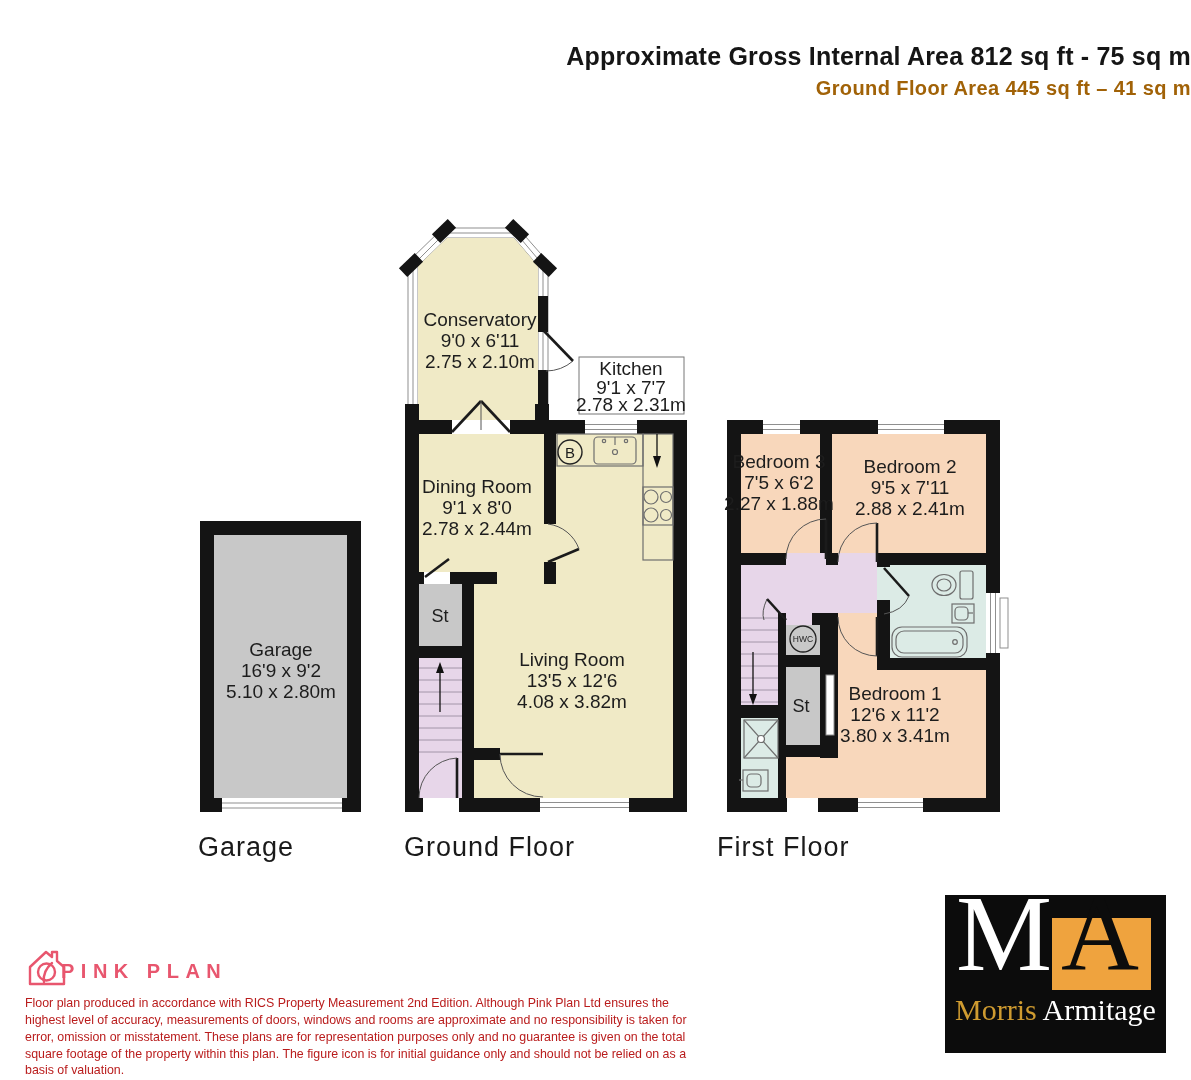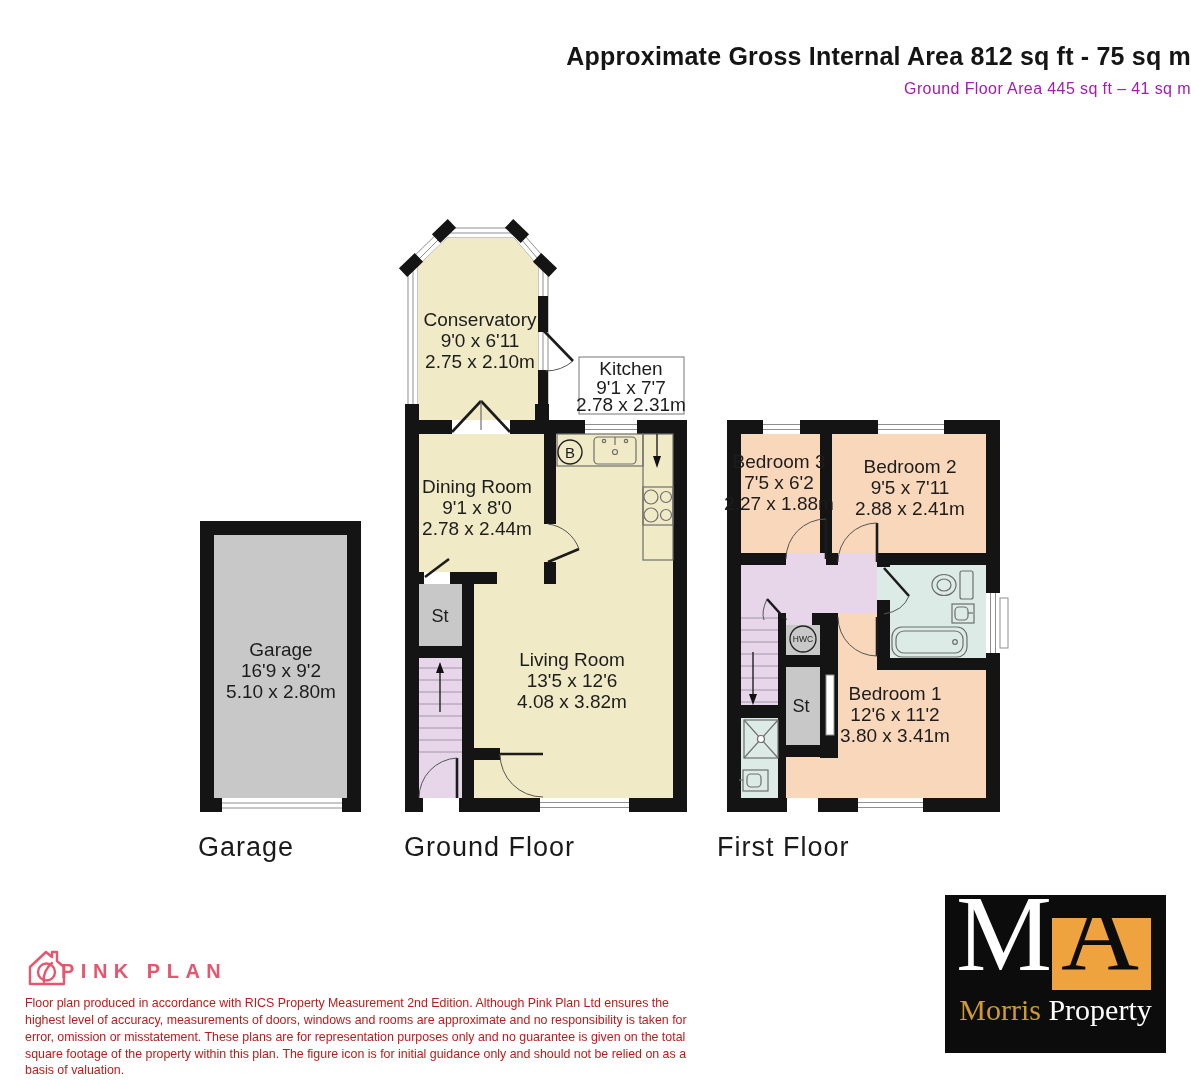--- a/index.html
+++ b/index.html
@@ -1,20 +1,20 @@
 <!DOCTYPE html>
 <html><head>
 <meta charset="utf-8">
 <style>
   html,body{margin:0;padding:0;background:#fff;}
   #page{position:relative;width:1191px;height:1080px;background:#fff;overflow:hidden;
         font-family:"Liberation Sans",sans-serif;}
   .hdr{position:absolute;top:30px;left:0;width:100%;text-align:right;color:#151515;margin-top:9px;}
   .hdr .b{font-size:25px;font-weight:bold;line-height:34px;letter-spacing:0.2px;}
-  .hdr .r{font-size:16px;font-weight:400;line-height:31px;letter-spacing:0.4px;color:#a21caf;}
+  .hdr .r{font-size:20px;font-weight:700;line-height:31px;letter-spacing:0.4px;color:#a16207;}
   svg text{font-family:"Liberation Sans",sans-serif;}
   .rm{font-size:19px;fill:#1d1d1d;text-anchor:middle;}
   .sm{font-size:18px;fill:#1d1d1d;text-anchor:middle;}
   .tiny{font-size:8.5px;fill:#1d1d1d;text-anchor:middle;}
   .fl{font-size:27px;fill:#1a1a1a;letter-spacing:1px;}
   .w{fill:#141414;}
   .wh{fill:#ffffff;}
   .win{fill:#ffffff;stroke:#8f8f8f;stroke-width:1;}
   .thin{stroke:#8f8f8f;stroke-width:1;fill:none;}
   .fix{stroke:#6e6e6e;stroke-width:1.2;fill:none;}
@@ -352,17 +352,17 @@
 
   <div class="disclaimer">Floor plan produced in accordance with RICS Property Measurement 2nd Edition. Although Pink Plan Ltd ensures the highest level of accuracy, measurements of doors, windows and rooms are approximate and no responsibility is taken for error, omission or misstatement. These plans are for representation purposes only and no guarantee is given on the total square footage of the property within this plan. The figure icon is for initial guidance only and should not be relied on as a basis of valuation.</div>
 
   <div class="ma">
     <div class="abox" style="background: rgb(239, 163, 62);"></div>
     <div class="mchar">M</div>
     <div class="achar">A</div>
     <div class="names">
       <span class="gold" style="color: rgb(207, 155, 48);">Morris</span>
       <span> </span>
-      <span class="white" style="color: rgb(255, 255, 255);">Property</span>
+      <span class="white" style="color: rgb(255, 255, 255);">Armitage</span>
     </div>
   </div>
 
 </div>
 
 </body></html>

